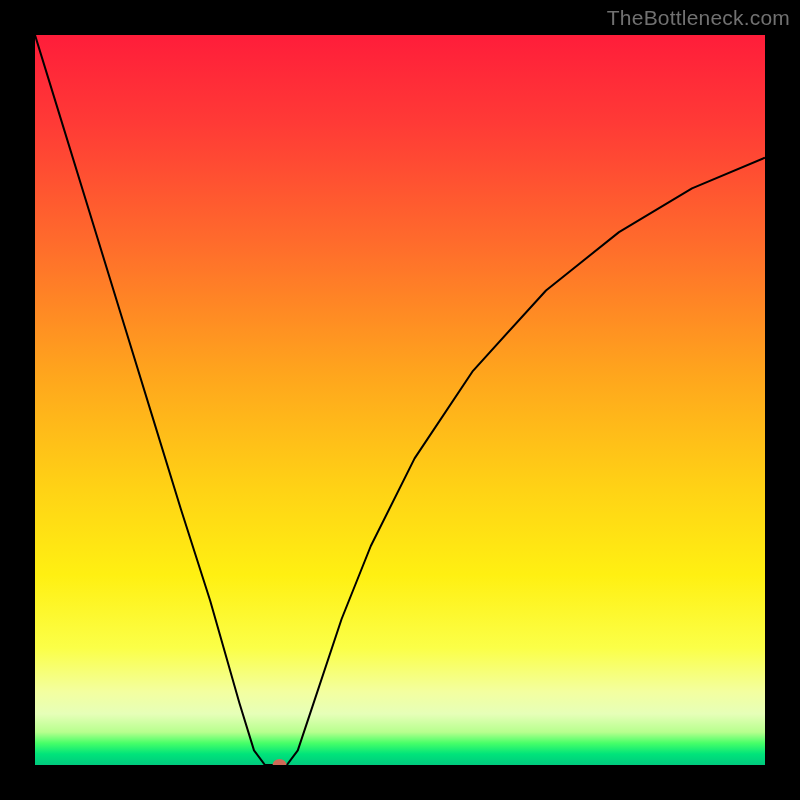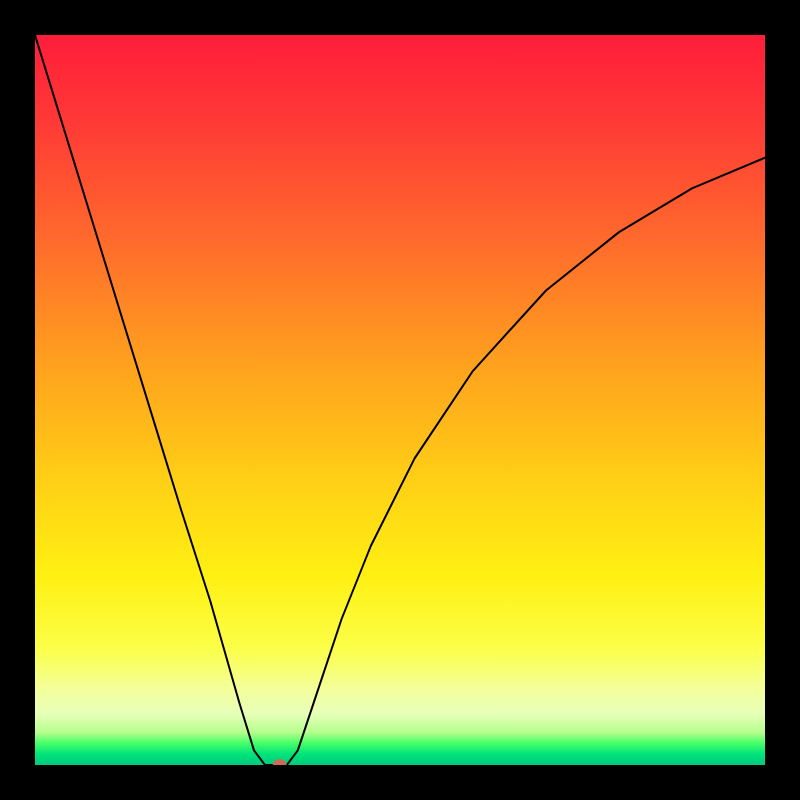--- a/index.html
+++ b/index.html
@@ -53,20 +53,21 @@
     color: #717171;
     font-size: 21px;
     letter-spacing: 0.2px;
     font-weight: 400;
   }
 </style>
 </head>
 <body>
 
 <div class="outer">
+  <div class="watermark">TheBottleneck.com</div>
 
   <div class="plot">
     <svg id="curve-svg" viewBox="0 0 730 730" preserveAspectRatio="none">
 
     <path d="M0.00 0.00 L29.20 94.90 L58.40 189.80 L87.60 284.70 L116.80 379.60 L146.00 474.50 L175.20 565.75 L204.40 667.95 L219.00 715.40 L229.95 730.00 L237.25 730.00 L251.85 730.00 L262.80 715.40 L277.40 671.60 L306.60 584.00 L335.80 511.00 L379.60 423.40 L438.00 335.80 L511.00 255.50 L584.00 197.10 L657.00 153.30 L730.00 122.64" fill="none" stroke="#000" stroke-width="2" stroke-linejoin="round"></path>
         <ellipse cx="244.55" cy="730.00" rx="6.8999999999999995" ry="6" fill="#cf6a57"></ellipse>
       </svg>
   </div>
 </div>
 

